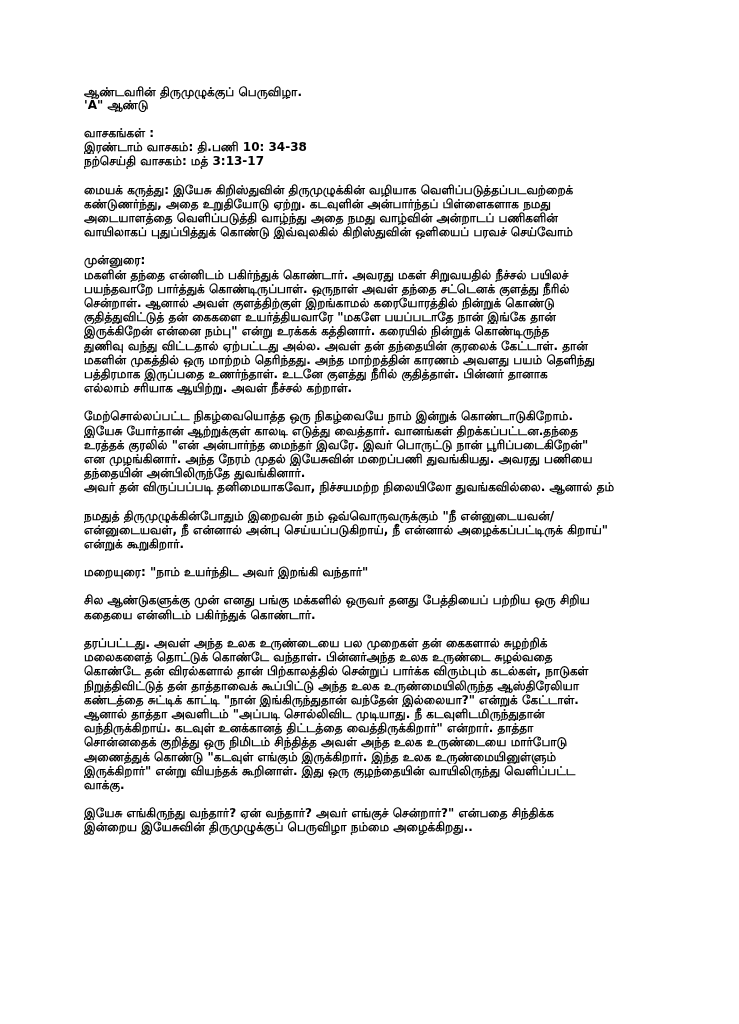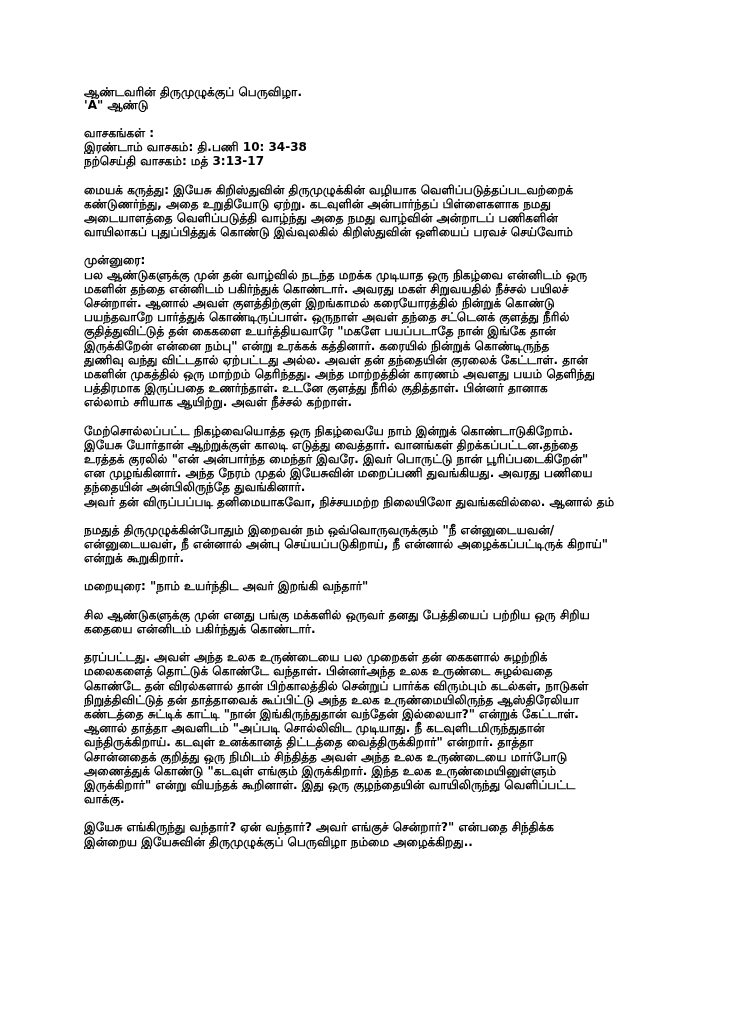--- a/index.html
+++ b/index.html
@@ -35,24 +35,23 @@
     <span class="line">மையக் கருத்து:   இயேசு   கிறிஸ்துவின்   திருமுழுக்கின் வழியாக   வெளிப்படுத்தப்படவற்றைக்</span>
     <span class="line">கண்டுணர்ந்து, அதை   உறுதியோடு   ஏற்று.   கடவுளின் அன்பார்ந்தப்   பிள்ளைகளாக   நமது</span>
     <span class="line">அடையாளத்தை வெளிப்படுத்தி    வாழ்ந்து    அதை நமது வாழ்வின்    அன்றாடப் பணிகளின்</span>
     <span class="line">வாயிலாகப் புதுப்பித்துக் கொண்டு இவ்வுலகில் கிறிஸ்துவின் ஒளியைப்  பரவச் செய்வோம்</span>
   </div>
 
   <div class="gap"></div>
 
   <div class="block">
     <span class="line">முன்னுரை:</span>
-    <span class="line">பல ஆண்டுகளுக்கு முன்  தன் வாழ்வில் நடந்த மறக்க முடியாத ஒரு நிகழ்வை என்னிடம் ஒரு</span>
     <span class="line">மகளின் தந்தை என்னிடம் பகிர்ந்துக் கொண்டார். அவரது மகள் சிறுவயதில் நீச்சல் பயிலச்</span>
+    <span class="line">பயந்தவாறே   பார்த்துக் கொண்டிருப்பாள்.  ஒருநாள்  அவள் தந்தை  சட்டெனக் குளத்து நீரில்</span>
     <span class="line">சென்றாள்.  ஆனால்  அவள் குளத்திற்குள்  இறங்காமல்  கரையோரத்தில்  நின்றுக் கொண்டு</span>
-    <span class="line">பயந்தவாறே   பார்த்துக் கொண்டிருப்பாள்.  ஒருநாள்  அவள் தந்தை  சட்டெனக் குளத்து நீரில்</span>
     <span class="line">குதித்துவிட்டுத் தன் கைகளை   உயர்த்தியவாரே "மகளே   பயப்படாதே   நான் இங்கே தான்</span>
     <span class="line">இருக்கிறேன் என்னை நம்பு" என்று உரக்கக் கத்தினார். கரையில் நின்றுக் கொண்டிருந்த</span>
     <span class="line">துணிவு வந்து விட்டதால் ஏற்பட்டது அல்ல. அவள் தன் தந்தையின் குரலைக் கேட்டாள். தான்</span>
     <span class="line">மகளின் முகத்தில் ஒரு மாற்றம் தெரிந்தது. அந்த மாற்றத்தின் காரணம் அவளது பயம் தெளிந்து</span>
     <span class="line">பத்திரமாக  இருப்பதை உணர்ந்தாள். உடனே    குளத்து நீரில் குதித்தாள். பின்னர்  தானாக</span>
     <span class="line">எல்லாம்  சரியாக ஆயிற்று. அவள் நீச்சல்  கற்றாள்.</span>
   </div>
 
   <div class="gap"></div>
 

